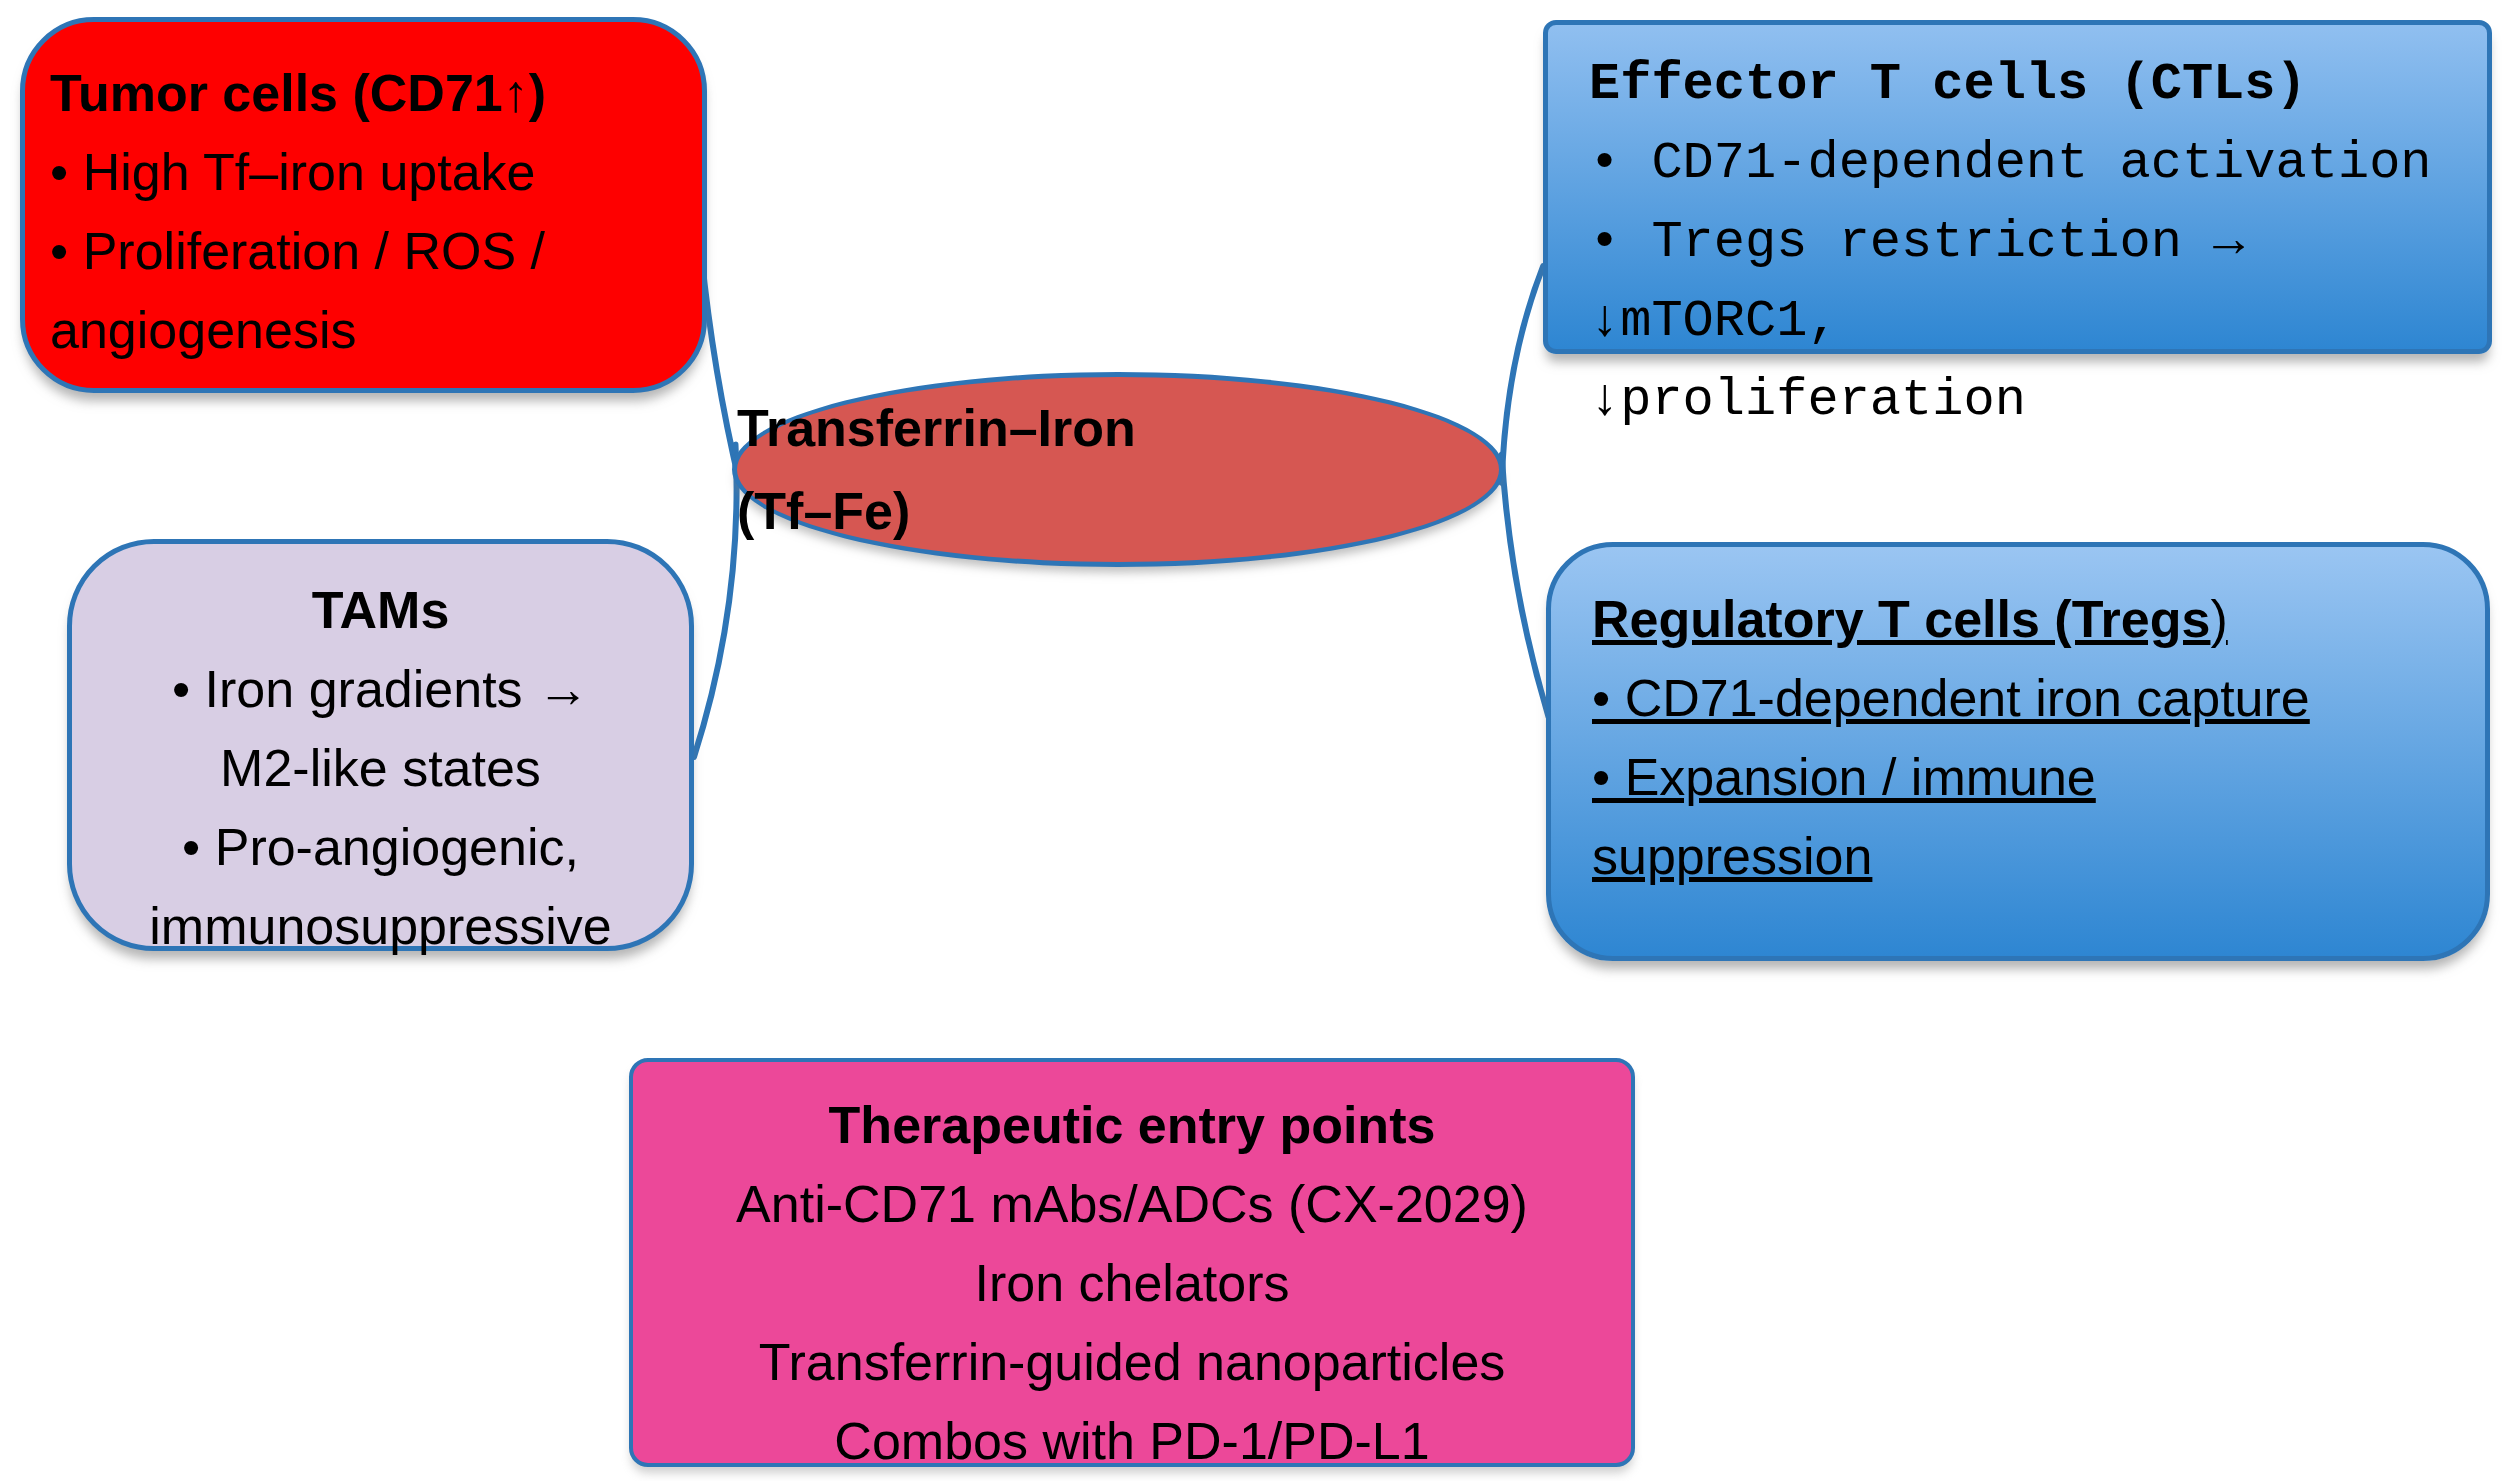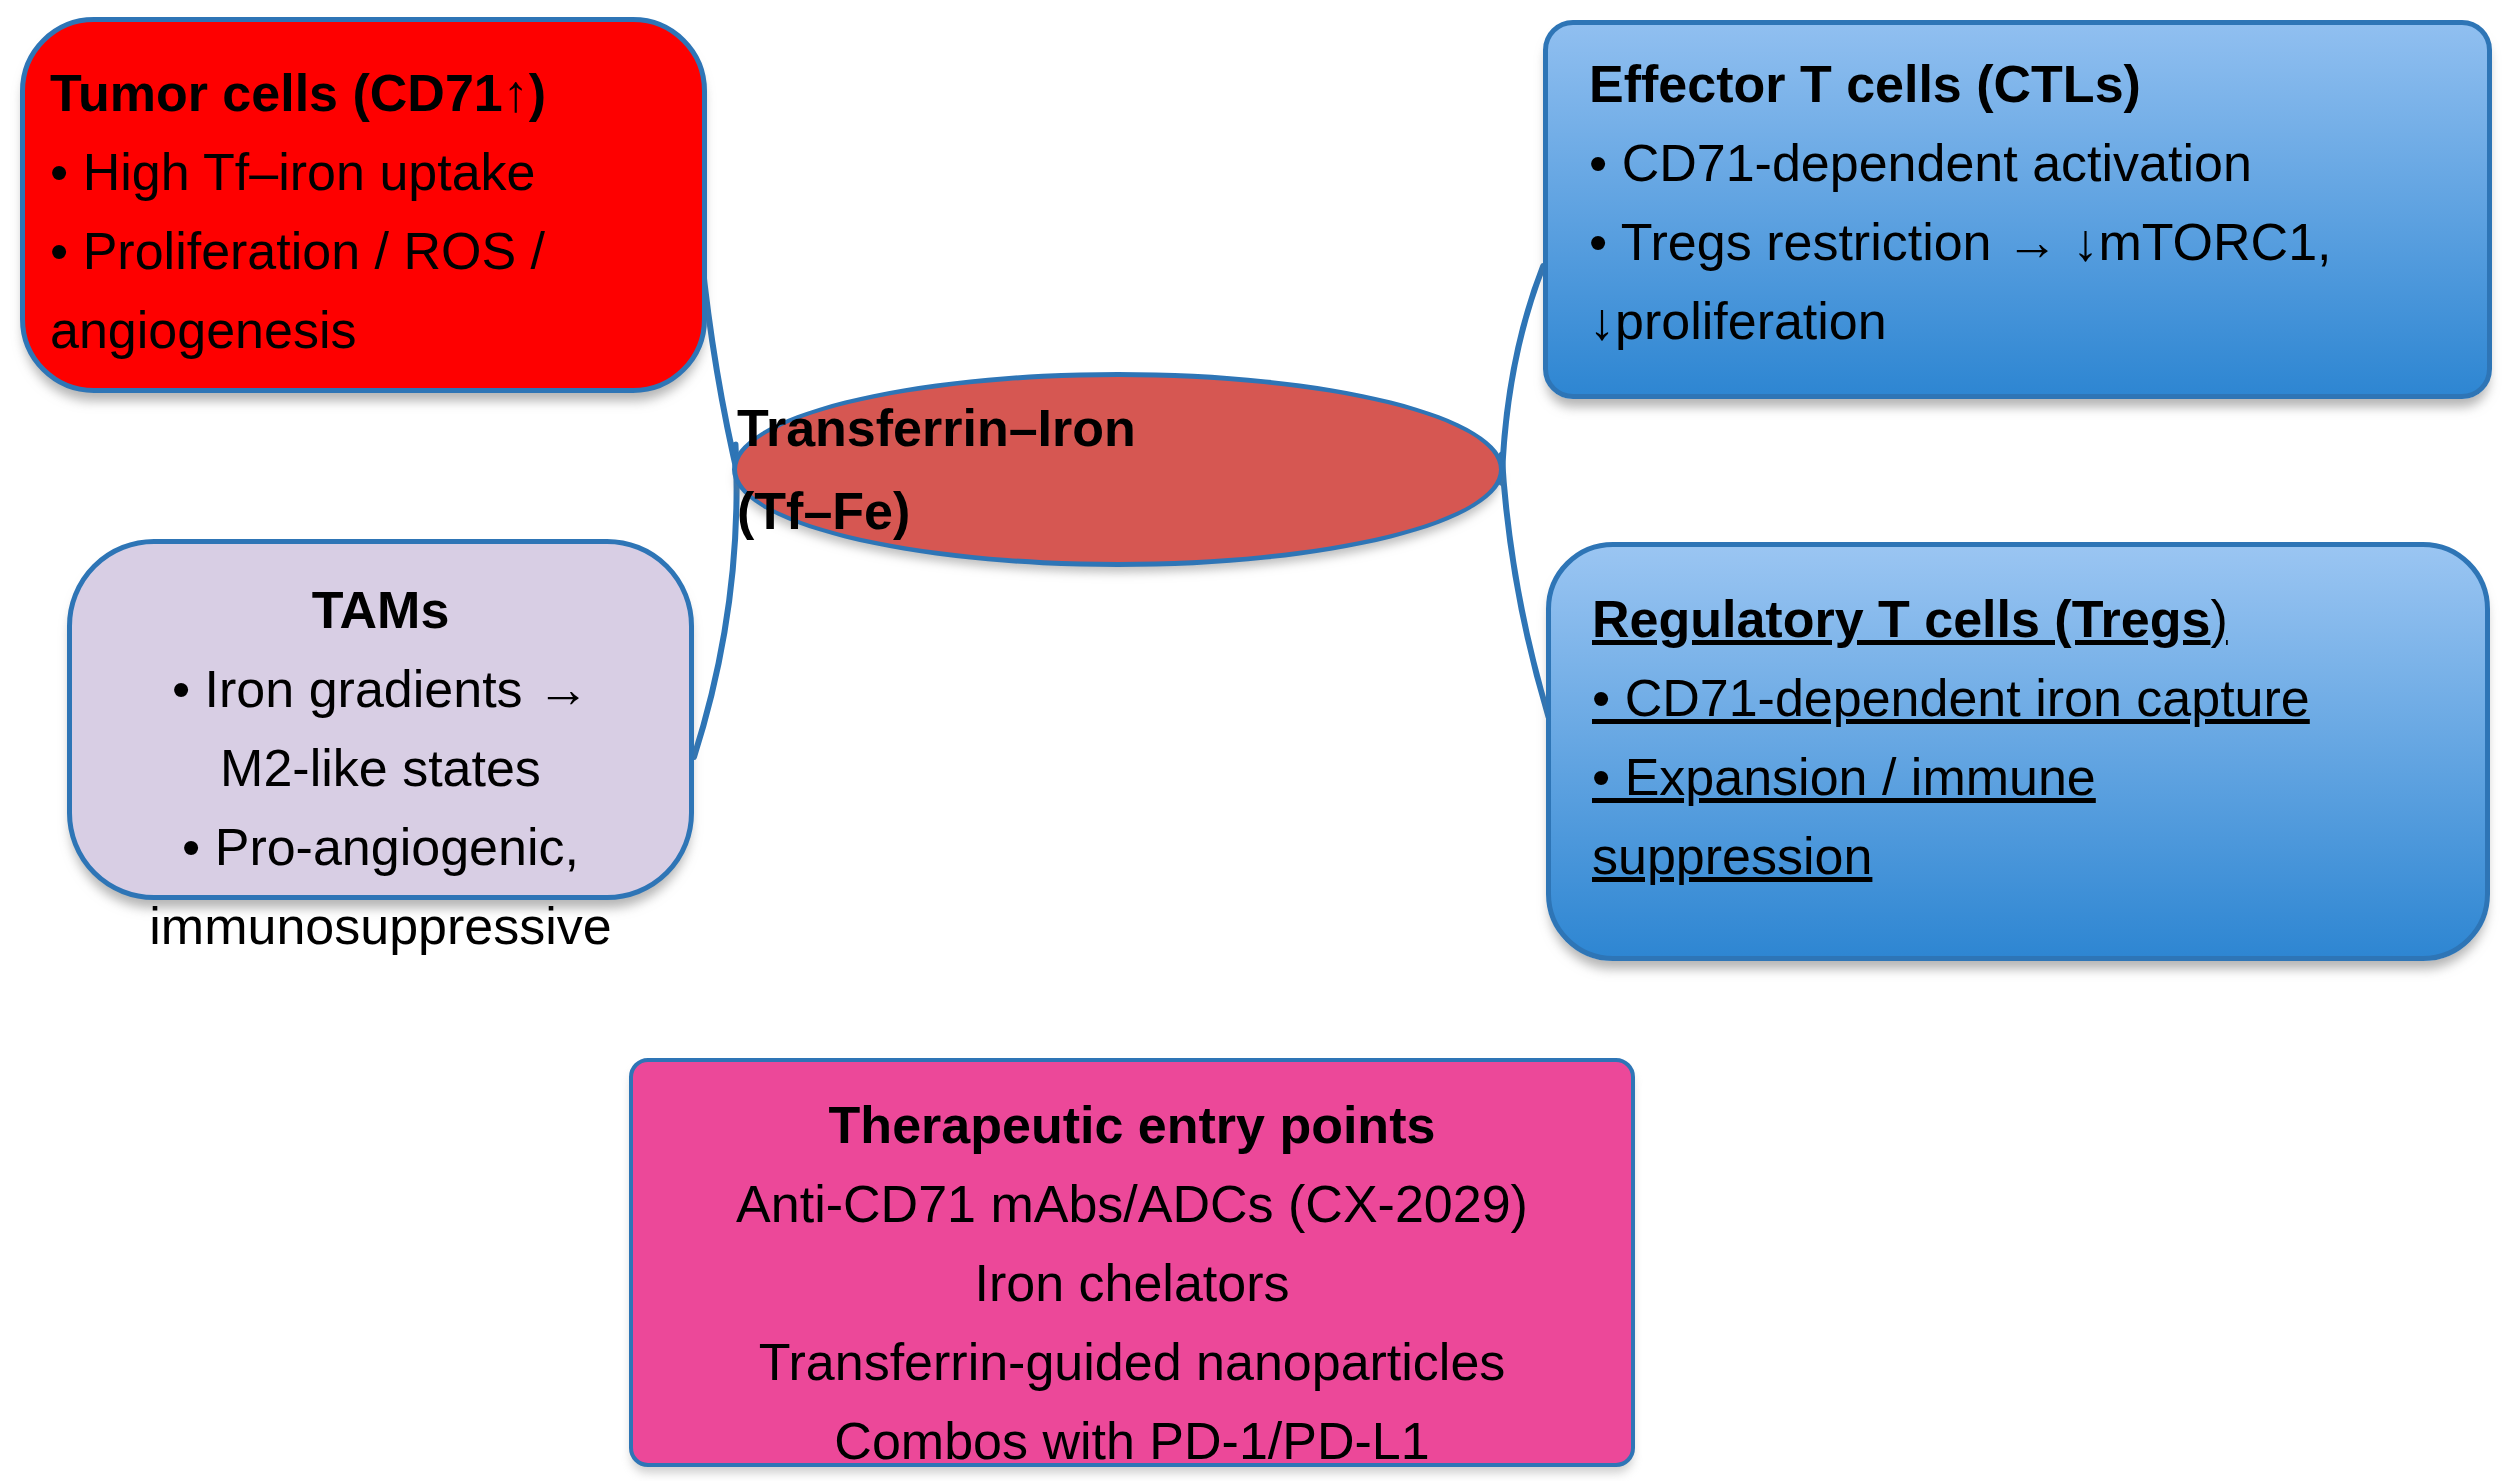--- a/index.html
+++ b/index.html
@@ -43,27 +43,28 @@
     box-shadow: 0 10.7px 10.7px -3.3px rgba(120,120,120,0.55);
   }
   .title { font-weight: 700; }
   .normal-weight { font-weight: 400; }
   .tumor {
     left: 20px; top: 16.7px; width: 687px; height: 376px;
     background: var(--red);
     padding: 32px 20px 0 25px;
   }
   .effector {
-    left: 1543px; top: 20px; width: 949px; height: 379px;
+    left: 1543px; top: 20px; width: 949px; height: 334px;
     background: linear-gradient(180deg, var(--blue-top) 0%, var(--blue-bottom) 100%);
     padding: 20px 20px 0 41px;
-    border-radius: 30px;
+    border-radius: 13px;
+    font-family: Liberation Mono, monospace;
   }
   .tams {
-    left: 67px; top: 539px; width: 627px; height: 361px;
+    left: 67px; top: 539px; width: 627px; height: 412px;
     background: var(--lavender);
     text-align: center;
     padding: 27px 6.7px 0 6.7px;
     border-radius: 87px;
   }
   .tregs {
     left: 1546px; top: 542px; width: 944px; height: 419px;
     background: linear-gradient(180deg, #9AC5F2 0%, var(--blue-bottom) 100%);
     padding: 33px 20px 0 41px;
     border-radius: 67px;

